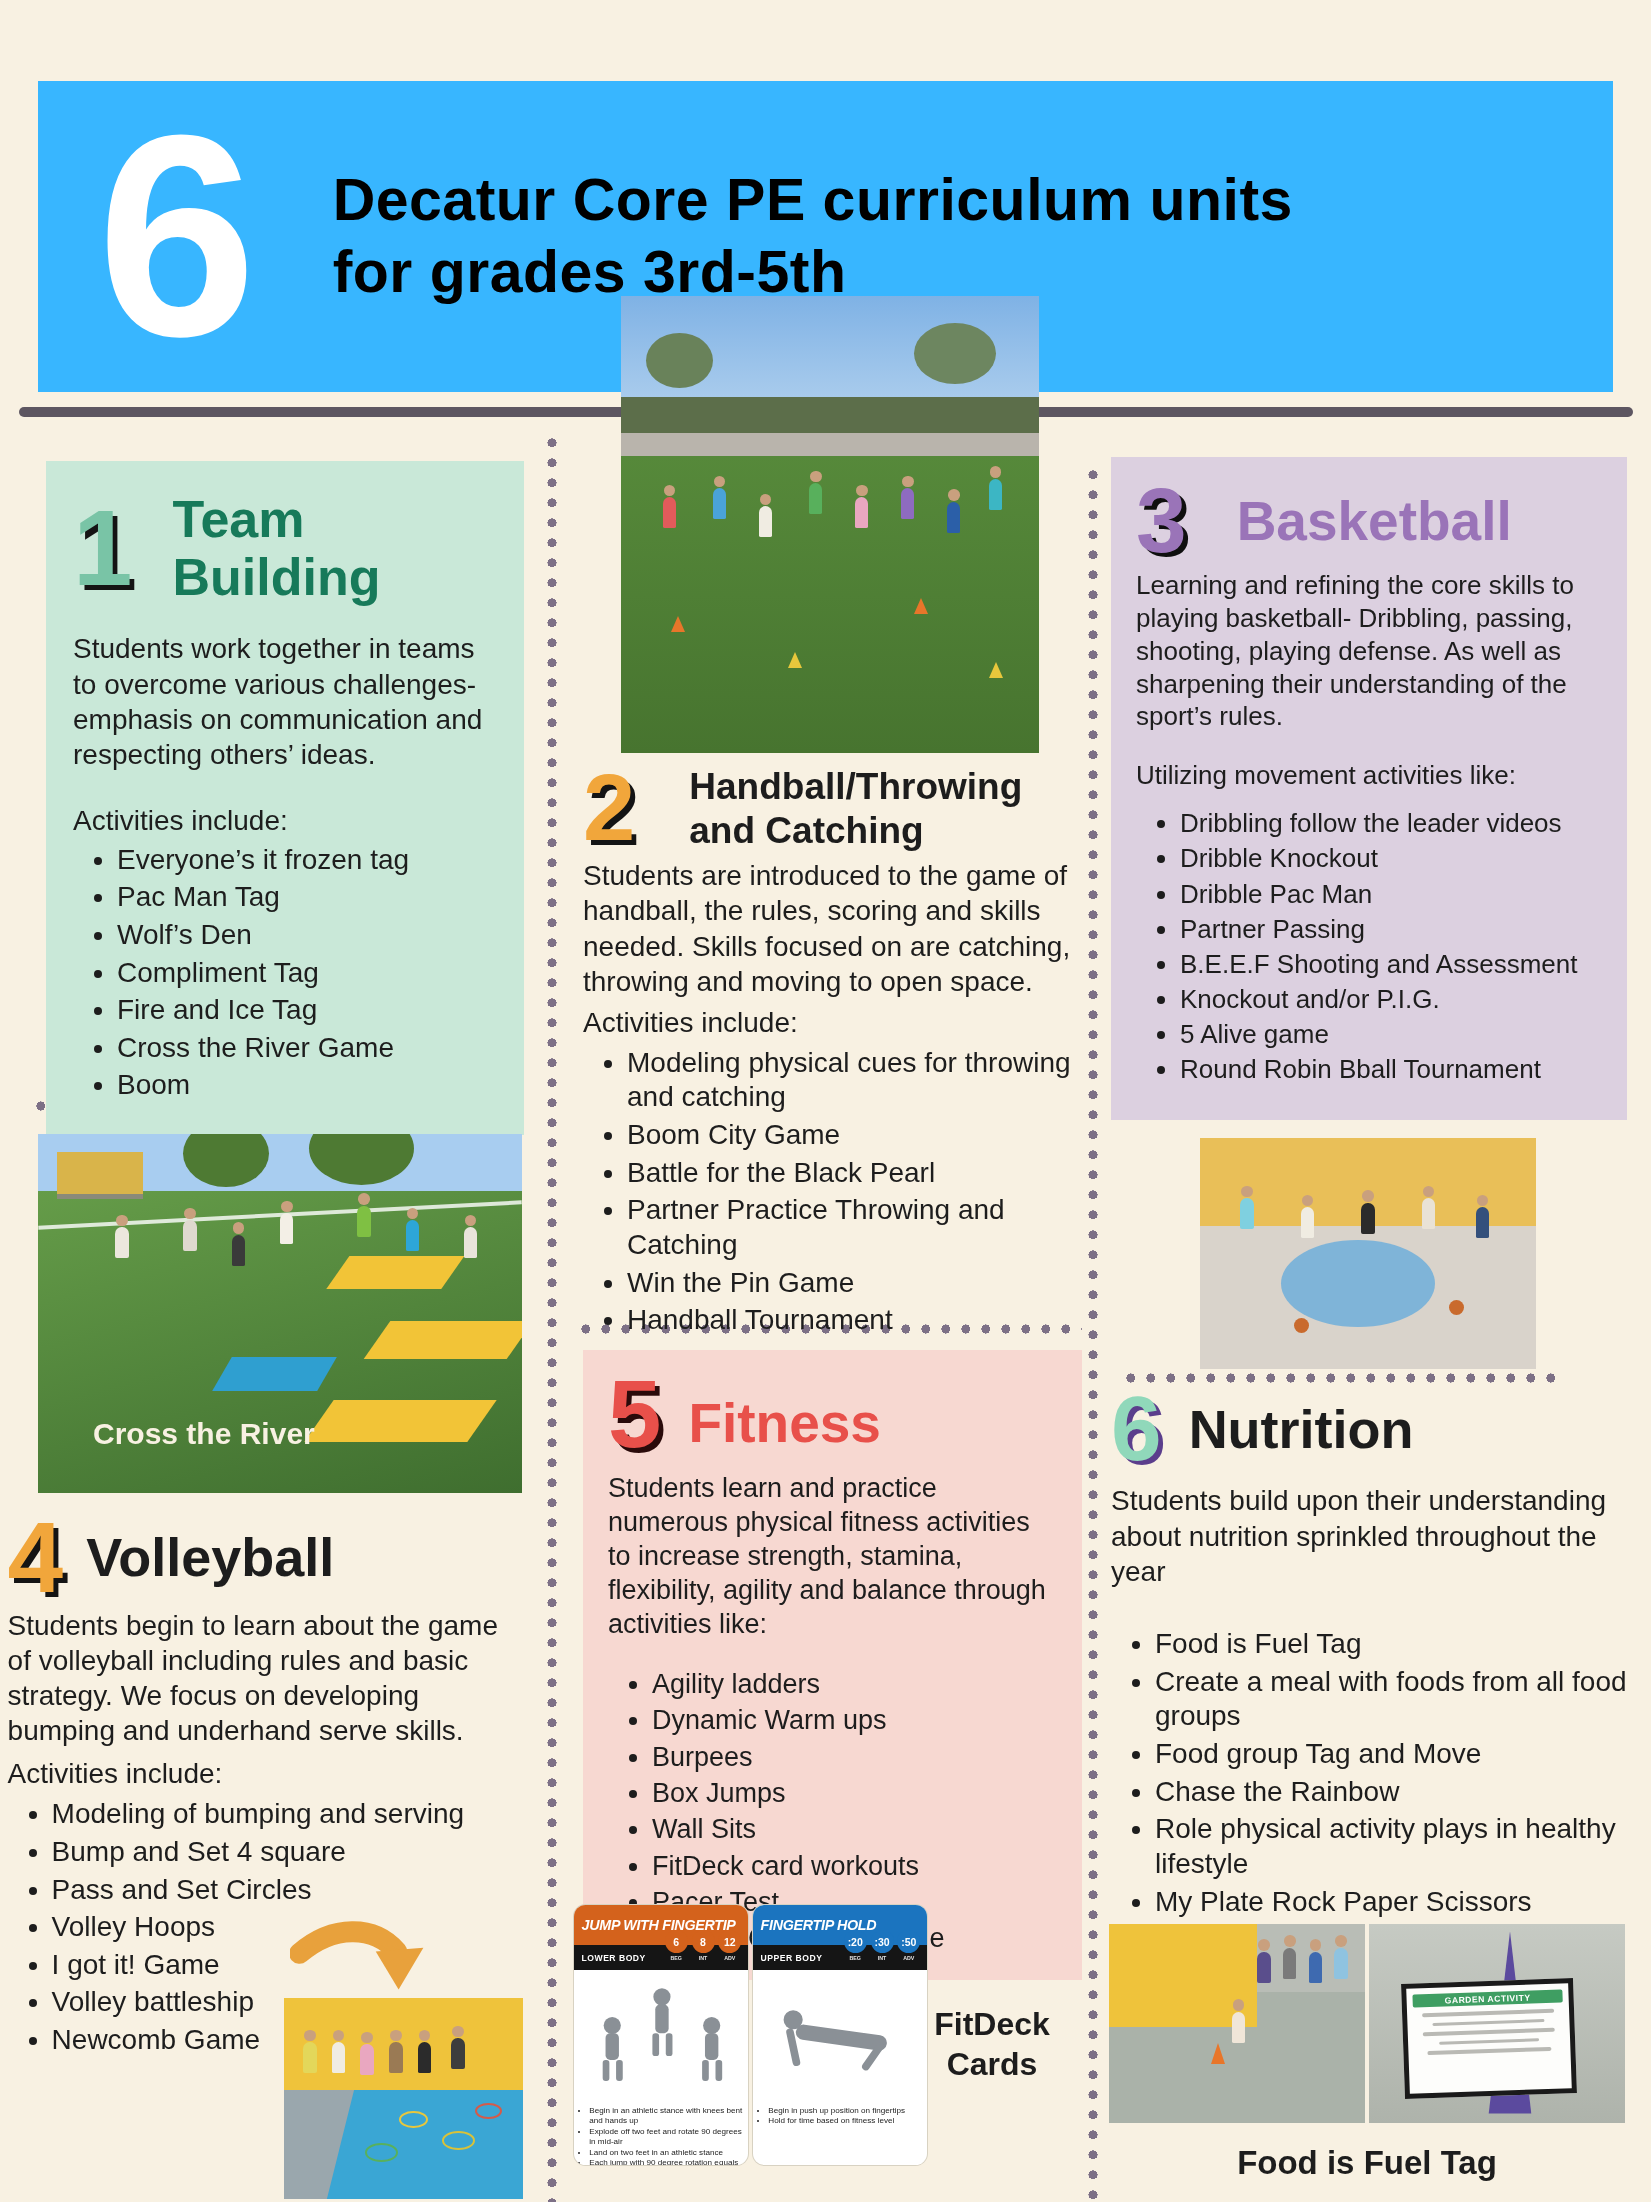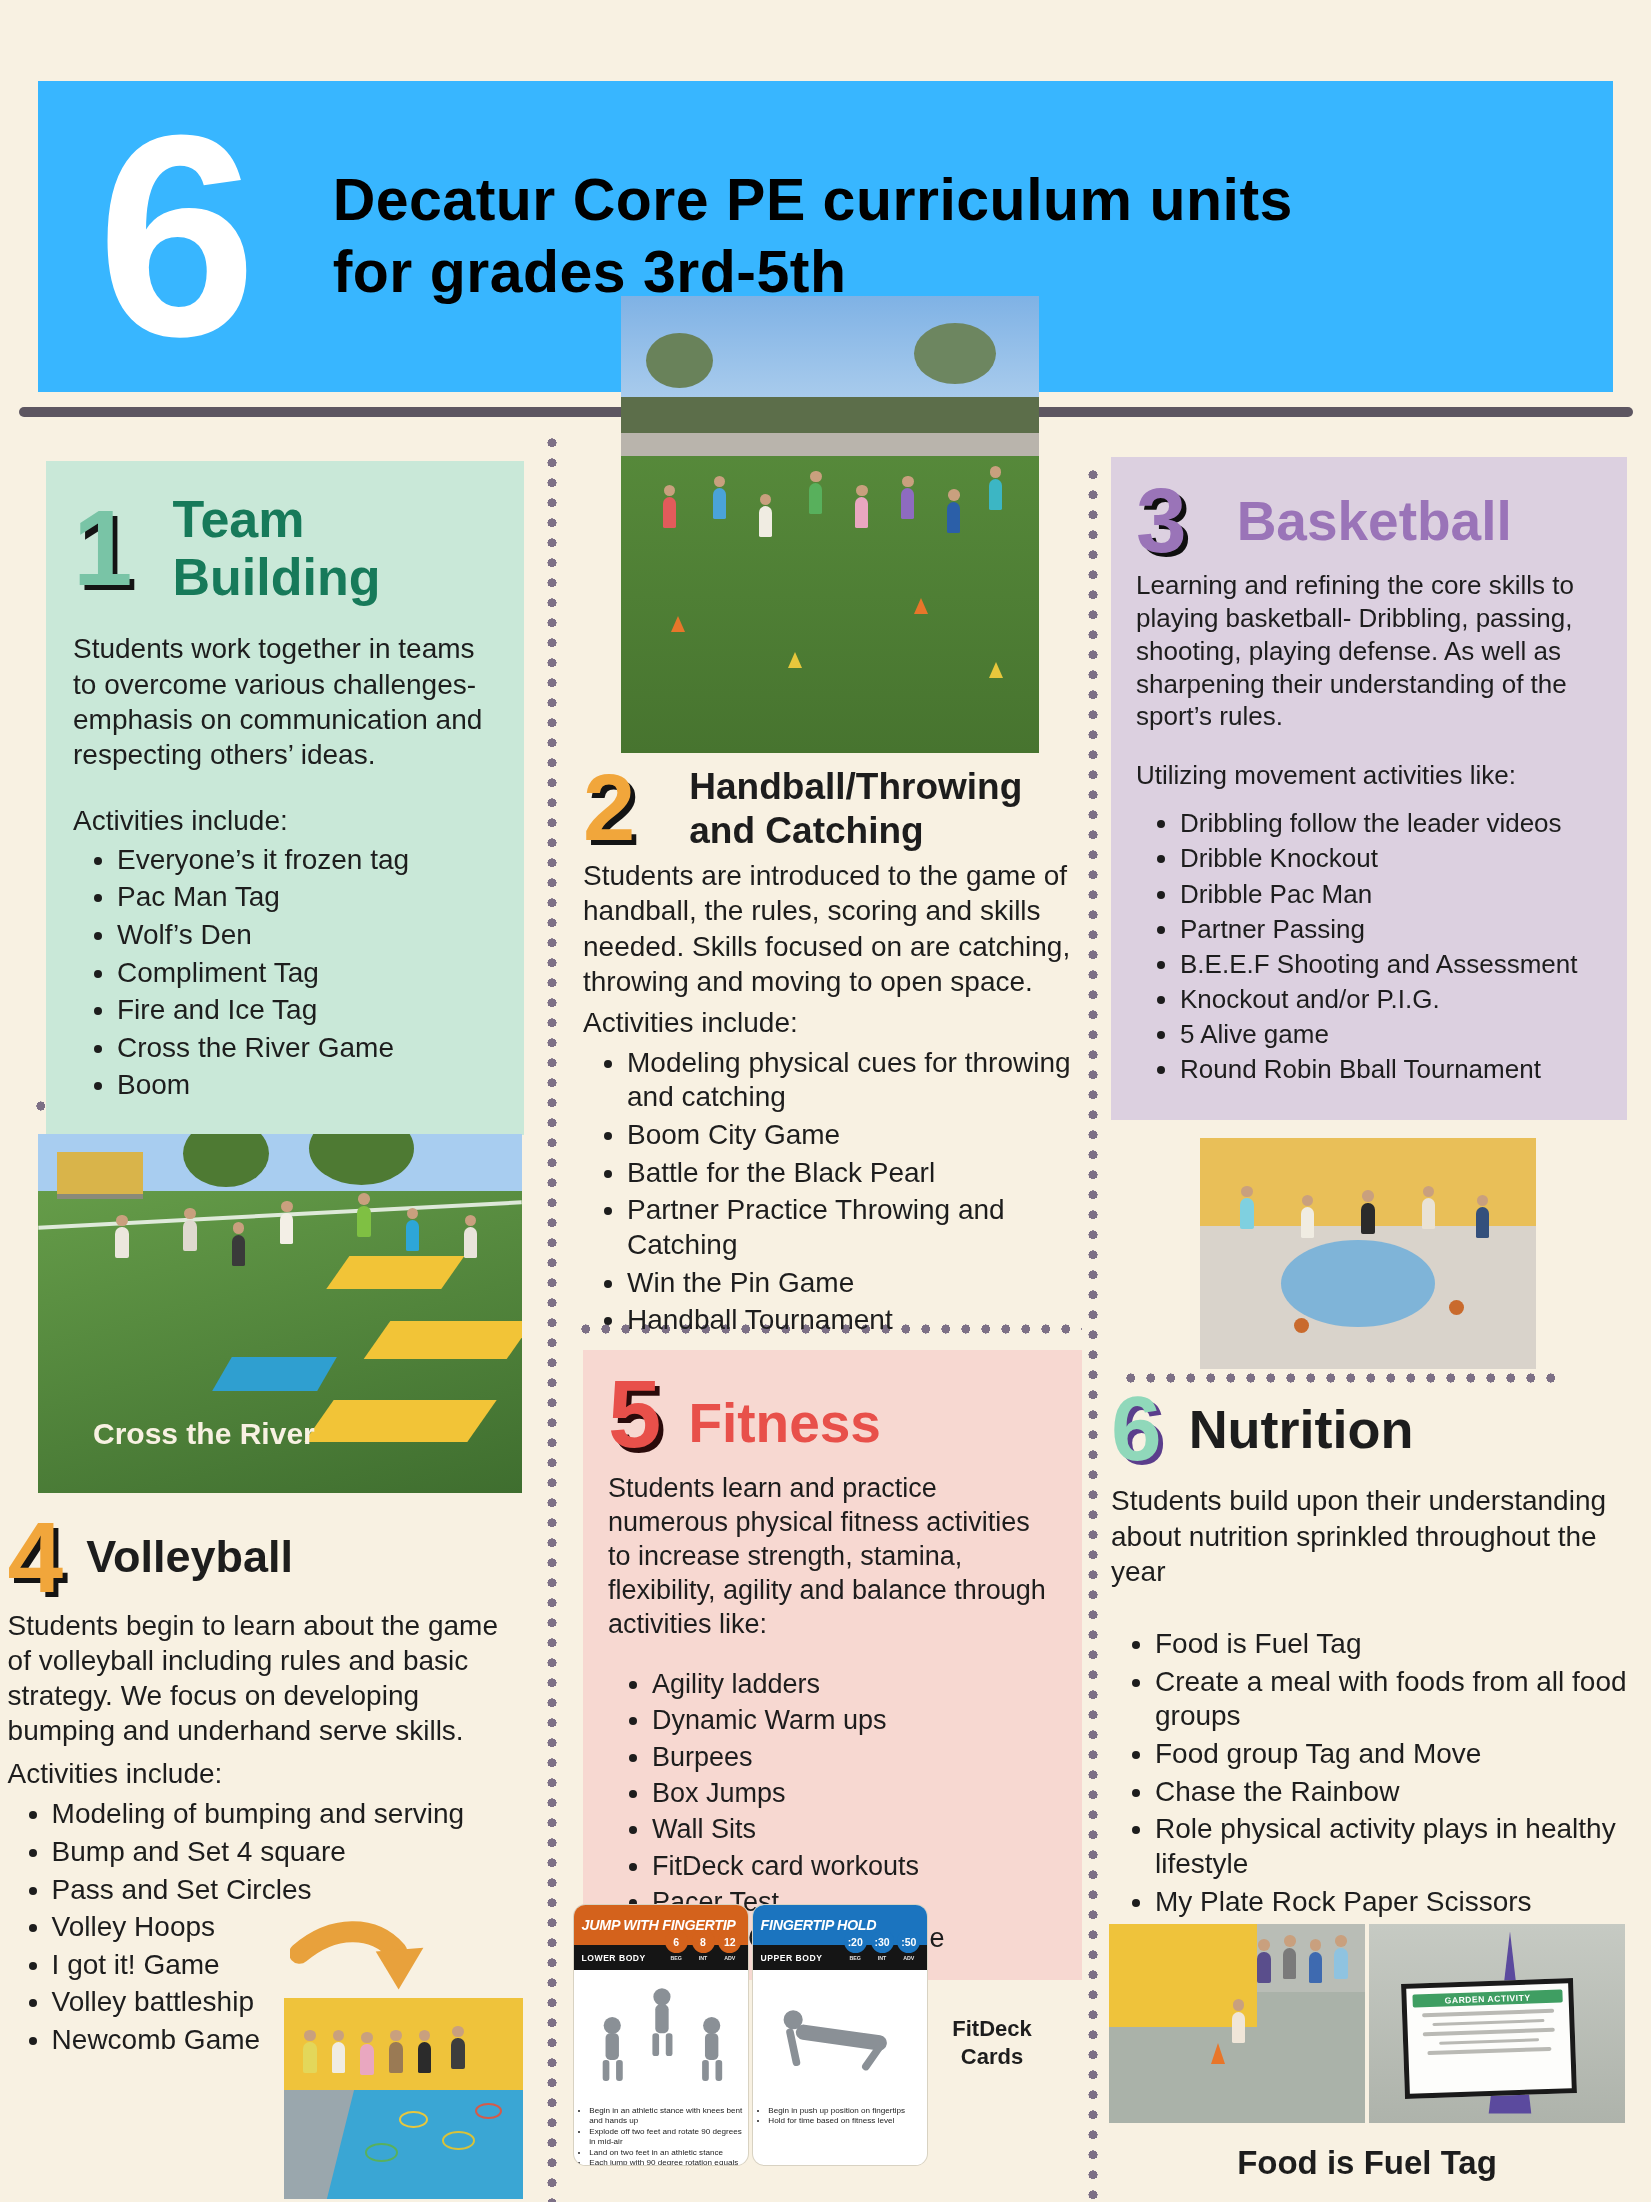--- a/index.html
+++ b/index.html
@@ -41,21 +41,21 @@
   .photo{overflow:hidden;}
   .photo-river{left:38px;top:1134px;width:484px;height:359px;background:linear-gradient(165deg,#6aa24c,#3f6e2f);}
   .river-sky{position:absolute;left:0;top:0;width:100%;height:16%;background:#a8cdf0;}
   .tree{position:absolute;border-radius:50%;background:#4e7a33;}
   .shed{position:absolute;background:#d9b44a;border-bottom:5.7px solid #8a8a7a;}
   .fieldline{position:absolute;height:3.8px;background:rgba(255,255,255,0.8);}
   .mat{position:absolute;}
   .river-caption{position:absolute;left:55px;bottom:42px;color:#f8f1e2;font-size:30px;font-weight:700;}
 
   .sec-vball{left:7.6px;top:1512px;width:521px;}
-  .title-vball{font-size:45px;font-weight:700;margin-left:23px;}
+  .title-vball{font-size:54px;font-weight:700;margin-left:23px;}
   .sec-vball .body-txt{margin-top:7.6px;}
 
   .photo-gym-left{left:284px;top:1998px;width:239px;height:201px;background:#9aa7ad;}
   .gym-wall{position:absolute;left:0;top:0;width:100%;height:46%;background:#efc33b;}
   .court{position:absolute;left:18%;top:46%;width:82%;height:54%;background:#3aa6d4;transform:skewX(-14deg);transform-origin:bottom left;}
   .ring{position:absolute;border-radius:50%;background:transparent;}
 
   
   .photo-field{left:621px;top:296px;width:418px;height:457px;background:linear-gradient(#5e9440,#47742f);}
   .field-sky{position:absolute;left:0;top:0;width:100%;height:30%;background:linear-gradient(#7fb2e5,#b7d4ef);}
@@ -85,21 +85,21 @@
             font-size:8.6px;font-weight:700;letter-spacing:0.5px;}
   .lvls{position:absolute;right:6.7px;top:25px;display:flex;gap:3.8px;}
   .lvl{width:23px;height:23px;border-radius:50%;color:#fff;font-size:10.5px;font-weight:700;
        display:flex;align-items:center;justify-content:center;}
   .lvl-o{background:#d4621c;}
   .lvl-b{background:#1b74bf;}
   .lvl-labels{position:absolute;right:6.7px;top:50px;display:flex;gap:3.8px;}
   .lvl-labels span{width:23px;text-align:center;font-size:5.3px;color:#e3e3e3;font-weight:700;}
   .card-body{position:relative;height:134px;}
   .card-instr{margin:0;padding:1.9px 5.7px 0 15.3px;font-size:8.1px;line-height:1.3;color:#222;}
-  .fitdeck-caption{left:925px;top:2004px;width:134px;text-align:center;font-size:22px;font-weight:700;line-height:1.25;margin-top:11px;}
+  .fitdeck-caption{left:925px;top:2004px;width:134px;text-align:center;font-size:32px;font-weight:700;line-height:1.25;}
 
   
   .box-bball{left:1111px;top:457px;width:516px;min-height:663px;background:#dcd0e0;padding:23px 25px;box-sizing:border-box;}
   .title-bball{color:#9a74b8;font-size:55px;font-weight:700;margin-left:50px;}
   .box-bball .body-txt{font-size:26px;margin-top:7.6px;}
   .box-bball ul.blist{font-size:26px;margin-top:15.3px;}
 
   .photo-bball{left:1200px;top:1138px;width:336px;height:231px;background:#d9d3cb;}
   .bball-wall{position:absolute;left:0;top:0;width:100%;height:38%;background:#e9bf58;}
   .bball-circle{position:absolute;left:24%;top:44%;width:46%;height:38%;border-radius:50%;background:#7fb4d8;}

